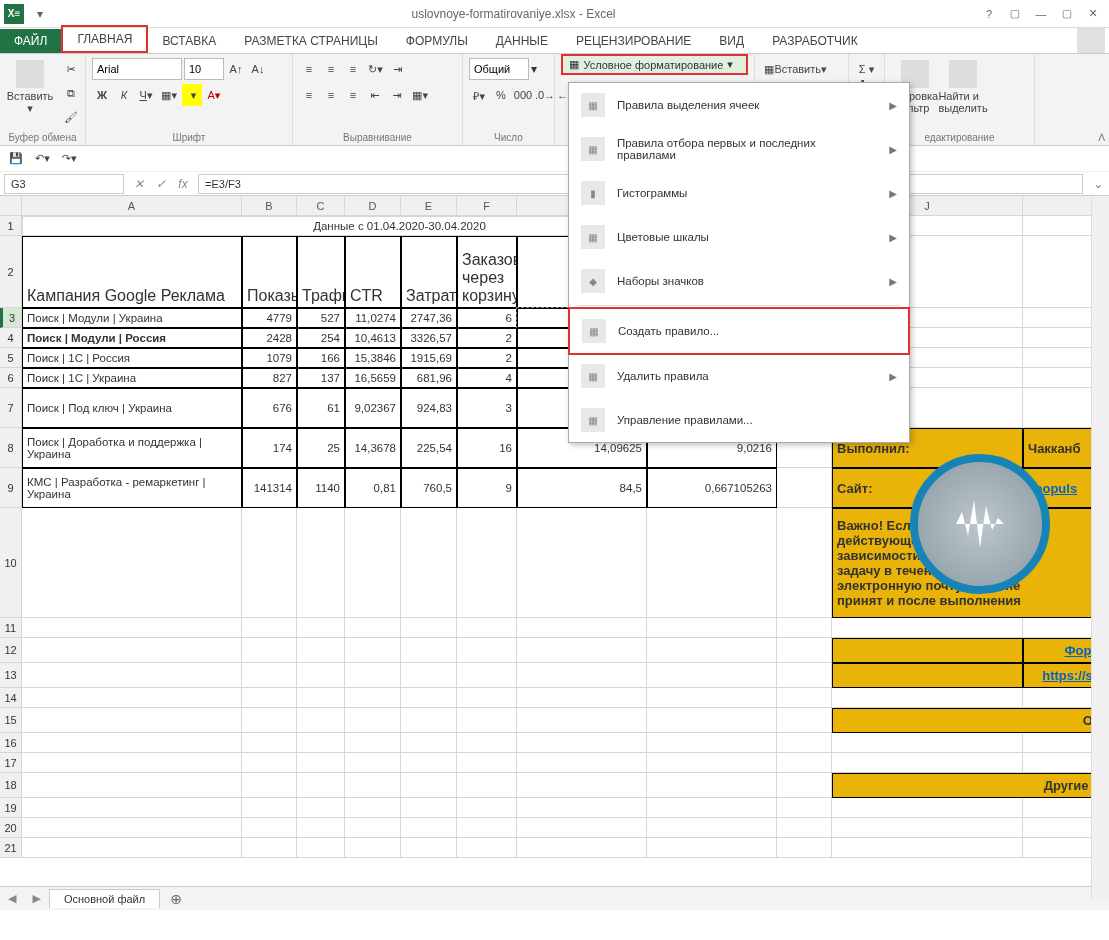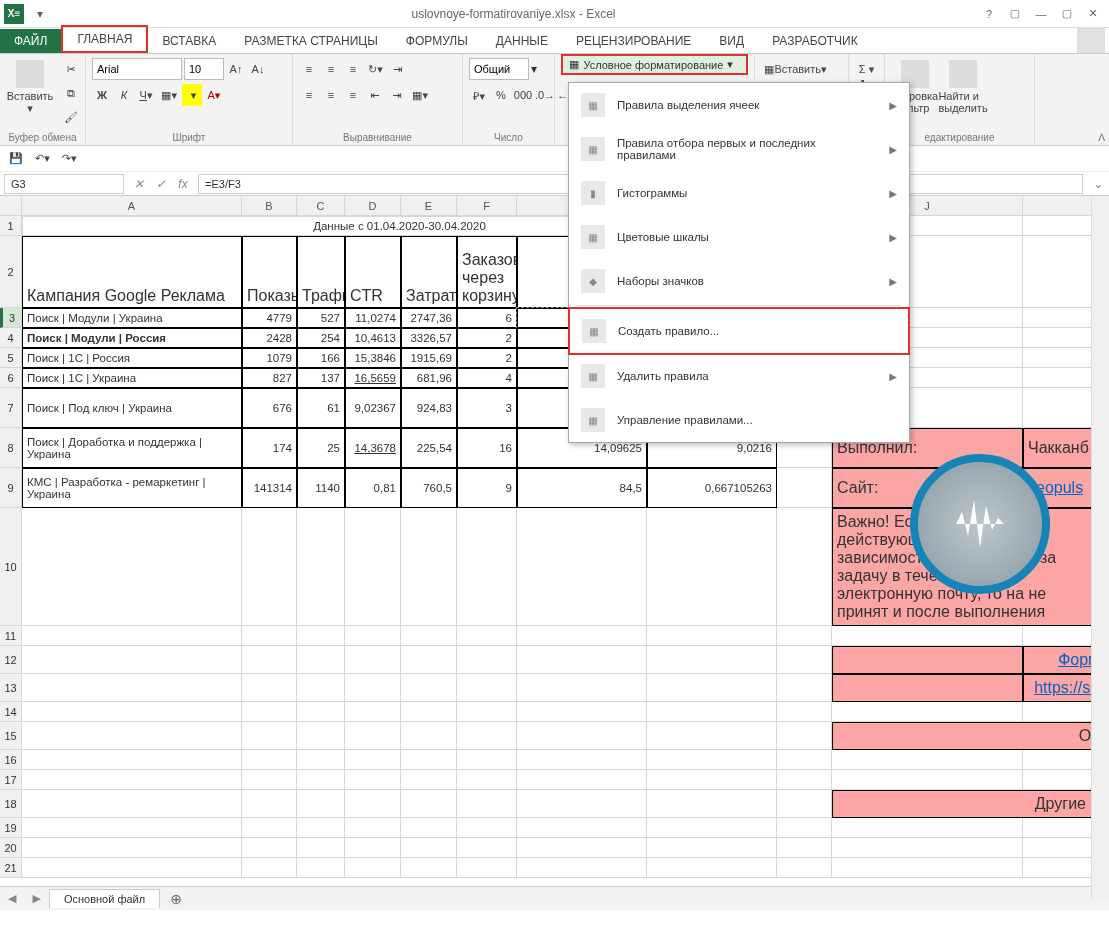--- a/index.html
+++ b/index.html
@@ -57,21 +57,21 @@
 .cell { border-right: 1px solid #d6d6d6; border-bottom: 1px solid #d6d6d6; padding: 2px 4px; background: #fff; min-height: 20px; display: flex; align-items: center; overflow: hidden; white-space: nowrap; }
 .hdr { background: #f0f0f0; justify-content: center; color: #555; font-size: 11px; }
 .rowhdr { background: #f0f0f0; justify-content: center; color: #333; font-size: 11px; }
 .rowhdr.active { background: #d4e8d4; border-left: 3px solid #217346; }
 .thead { border: 1.5px solid #000; font-size: 16px; align-items: flex-end; white-space: normal; }
 .tdata { border: 1px solid #000; justify-content: flex-end; }
 .tdata.left { justify-content: flex-start; }
 .tdata.sel { background: #fff; outline: 1px dashed #888; }
 .merged-title { grid-column: 2 / 10; justify-content: center; border: 1px solid #d6d6d6; }
 .tall-row { min-height: 72px; }
-.side-box { border: 1.5px solid #000; background: #fca5a5; padding: 4px; font-size: 16px; white-space: normal; min-height: 20px; }
+.side-box { border: 1.5px solid #000; background: #eab308; padding: 4px; font-size: 13px; white-space: normal; min-height: 20px; font-weight: bold; }
 .side-link { color: #0563c1; text-decoration: underline; }
 .logo-circle { position: absolute; top: 258px; left: 910px; width: 140px; height: 140px; border-radius: 50%; background: radial-gradient(#bcc7cc,#8a9aa2); border: 8px solid #1784b8; display: flex; align-items: center; justify-content: center; z-index: 50; }
 .logo-wave { width: 60px; height: 60px; background: #fff; clip-path: polygon(10% 50%, 20% 30%, 30% 70%, 40% 10%, 50% 90%, 60% 20%, 70% 60%, 80% 40%, 90% 50%); }
 
 
 .sheet-tabs { height: 24px; border-top: 1px solid #ccc; display: flex; align-items: center; background: #f3f3f3; font-size: 11px; }
 .st-nav { padding: 0 8px; color: #888; }
 .st-tab { padding: 3px 14px; background: #fff; border: 1px solid #ccc; border-bottom: none; }
 .st-add { padding: 0 10px; color: #666; font-size: 14px; }
 .scroll-v { position: absolute; right: 0; top: 198px; width: 18px; bottom: 40px; background: #f0f0f0; border-left: 1px solid #ddd; }
@@ -328,21 +328,21 @@
       <div class="cell tdata" style="min-height: 20px;">2</div>
       <div class="cell tdata" style="min-height: 20px;">957,845</div>
       <div class="cell tdata" style="min-height: 20px;">11,5403012</div>
       <div class="cell " style="min-height: 20px;"></div>
       <div class="cell " style="min-height: 20px;"></div>
       <div class="cell " style="min-height: 20px;"></div>
       <div class="cell rowhdr" style="min-height: 20px;">6</div>
       <div class="cell tdata left" style="min-height: 20px; white-space: normal;">Поиск | 1С | Украина</div>
       <div class="cell tdata" style="min-height: 20px;">827</div>
       <div class="cell tdata" style="min-height: 20px;">137</div>
-      <div class="cell tdata" style="min-height: 20px; text-decoration: underline;">16,5659</div>
+      <div class="cell tdata" style="min-height: 20px;">16,5659</div>
       <div class="cell tdata" style="min-height: 20px;">681,96</div>
       <div class="cell tdata" style="min-height: 20px;">4</div>
       <div class="cell tdata" style="min-height: 20px;">170,49</div>
       <div class="cell tdata" style="min-height: 20px;">4,977810219</div>
       <div class="cell " style="min-height: 20px;"></div>
       <div class="cell " style="min-height: 20px;"></div>
       <div class="cell " style="min-height: 20px;"></div>
       <div class="cell rowhdr" style="min-height: 40px;">7</div>
       <div class="cell tdata left" style="min-height: 40px; white-space: normal;">Поиск | Под ключ | Украина</div>
       <div class="cell tdata" style="min-height: 40px;">676</div>
@@ -352,21 +352,21 @@
       <div class="cell tdata" style="min-height: 40px;">3</div>
       <div class="cell tdata" style="min-height: 40px;">308,2766667</div>
       <div class="cell tdata" style="min-height: 40px;">15,16114754</div>
       <div class="cell " style="min-height: 40px;"></div>
       <div class="cell " style="min-height: 40px;"></div>
       <div class="cell " style="min-height: 40px;"></div>
       <div class="cell rowhdr" style="min-height: 40px;">8</div>
       <div class="cell tdata left" style="min-height: 40px; white-space: normal;">Поиск | Доработка и поддержка | Украина</div>
       <div class="cell tdata" style="min-height: 40px;">174</div>
       <div class="cell tdata" style="min-height: 40px;">25</div>
-      <div class="cell tdata" style="min-height: 40px; text-decoration: underline;">14,3678</div>
+      <div class="cell tdata" style="min-height: 40px;">14,3678</div>
       <div class="cell tdata" style="min-height: 40px;">225,54</div>
       <div class="cell tdata" style="min-height: 40px;">16</div>
       <div class="cell tdata" style="min-height: 40px;">14,09625</div>
       <div class="cell tdata" style="min-height: 40px;">9,0216</div>
       <div class="cell " style="min-height: 40px;"></div>
       <div class="cell side-box" style="min-height: 40px;">Выполнил:</div>
       <div class="cell side-box" style="min-height: 40px;">Чакканб</div>
       <div class="cell rowhdr" style="min-height: 40px;">9</div>
       <div class="cell tdata left" style="min-height: 40px; white-space: normal;">КМС | Разработка - ремаркетинг | Украина</div>
       <div class="cell tdata" style="min-height: 40px;">141314</div>

